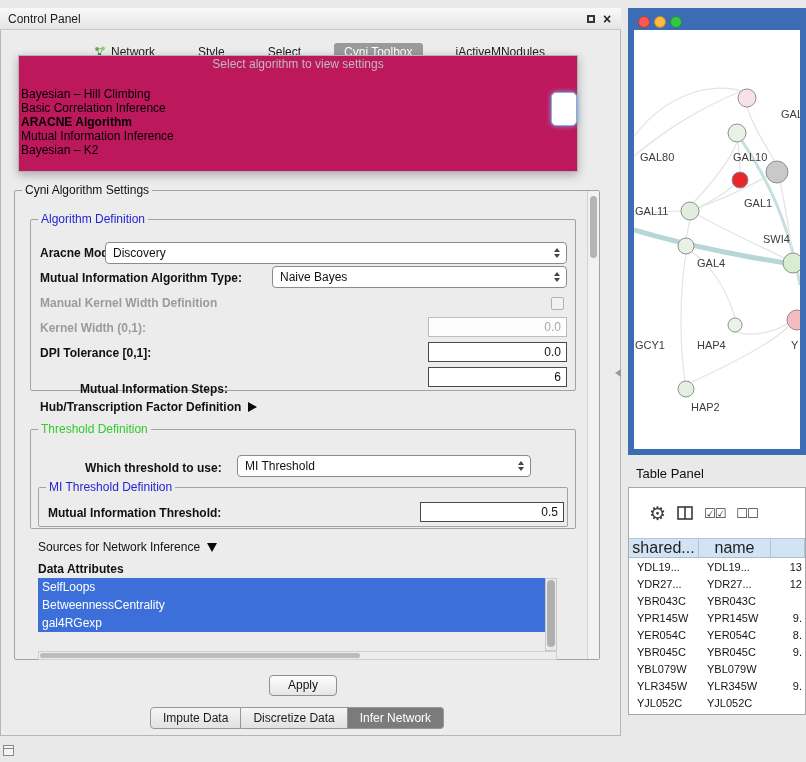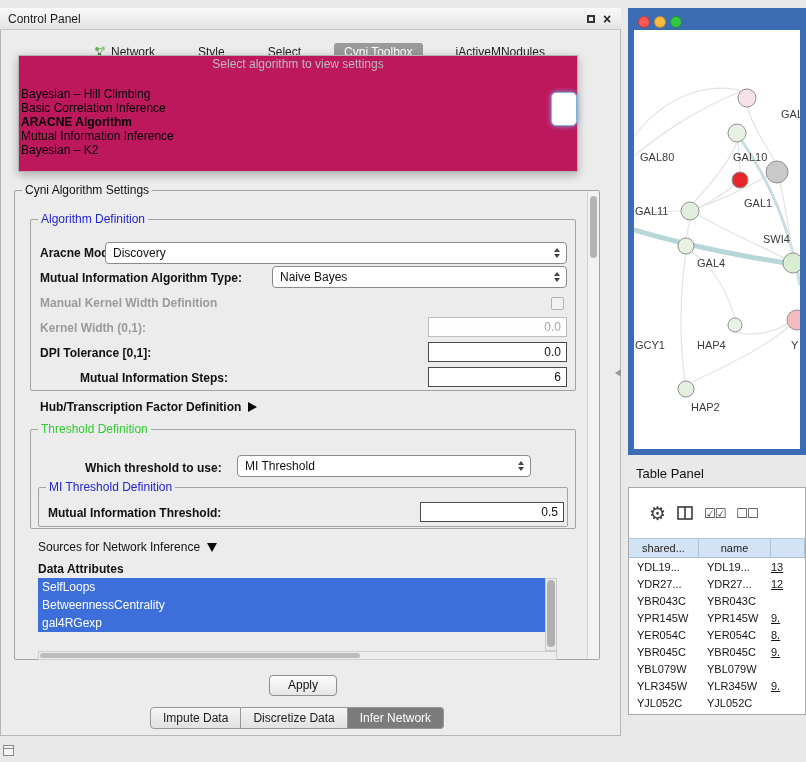--- a/index.html
+++ b/index.html
@@ -95,25 +95,25 @@
   .light { position:absolute; top:8px; width:12px; height:12px; border-radius:50%; border:1px solid rgba(0,0,0,.25); }
   #net-canvas { position:absolute; left:6px; top:22px; width:166px; height:419px; background:#fff; overflow:hidden; }
 
   
   #table-panel-label { left:636px; top:466px; font-size:13px; color:#111; }
   #table-panel { left:628px; top:487px; width:178px; height:228px; background:#fff; border:1px solid #a8a8a8; overflow:hidden; }
   #tp-toolbar { height:50px; display:flex; align-items:center; gap:11px; padding-left:20px; background:#fff; }
   .tbicon { display:inline-flex; align-items:center; color:#3a3a3a; font-size:14px; }
   .tbicon[data-name="settings-gear-icon"] { font-size:19px; font-weight:bold; }
   .tbicon[data-name="select-all-columns-icon"], .tbicon[data-name="unselect-all-columns-icon"] { font-size:13px; letter-spacing:-1px; }
-  #tp-header { display:flex; height:20px; background:#d2e3f3; border-top:1px solid #b4c7da; border-bottom:1px solid #a9bfd4; font-size:11px; color:#222; }
+  #tp-header { display:flex; height:20px; background:#d2e3f3; border-top:1px solid #b4c7da; border-bottom:1px solid #a9bfd4; font-size:16px; color:#222; }
   .th { border-right:1px solid #b0c4d8; display:flex; align-items:center; justify-content:center; overflow:hidden; white-space:nowrap; }
   .trow { display:flex; height:17px; font-size:11px; align-items:center; color:#151515; }
   .td { overflow:hidden; white-space:nowrap; padding-left:8px; }
-  .td.num { text-align:left; padding-left:0; padding-right:10px;text-decoration:underline; }
+  .td.num { text-align:right; padding-left:0; padding-right:3px; }
 </style>
 </head>
 <body>
 
 <div class="abs" id="control-panel" data-name="control-panel-window"></div>
 
 <div class="abs" id="cp-titlebar" data-name="control-panel-titlebar">
   <span id="cp-title" data-name="window-title">Control Panel</span>
   <span id="cp-title-sp"></span>
   <span class="win-btn" id="float-btn" data-name="float-window-icon">
@@ -192,21 +192,21 @@
 
 <span class="lbl dim" style="left:40px; top:296px;" data-name="manual-kernel-width-label">Manual Kernel Width Definition</span>
 <span class="checkbox" style="left:551px; top:297px;" data-name="manual-kernel-width-checkbox"></span>
 
 <span class="lbl dim" style="left:40px; top:321px;" data-name="kernel-width-label">Kernel Width (0,1):</span>
 <div class="tinput disabled" style="left:428px; top:317px; width:139px;" data-name="kernel-width-field">0.0</div>
 
 <span class="lbl" style="left:40px; top:346px;" data-name="dpi-tolerance-label">DPI Tolerance [0,1]:</span>
 <div class="tinput" style="left:428px; top:342px; width:139px;" data-name="dpi-tolerance-field">0.0</div>
 
-<span class="lbl" style="left:40px; top:371px;padding-left:40px;" data-name="mi-steps-label">Mutual Information Steps:</span>
+<span class="lbl" style="left:40px; top:382px;padding-left:40px;" data-name="mi-steps-label">Mutual Information Steps:</span>
 <div class="tinput" style="left:428px; top:367px; width:139px;" data-name="mi-steps-field">6</div>
 
 <span class="lbl" style="left:40px; top:400px;" data-name="hub-section-toggle">
   <span data-name="hub-section-label">Hub/Transcription Factor Definition</span><i class="tri-right" data-name="chevron-right-icon"></i>
 </span>
 
 <div class="groupbox" style="left:30px; top:429px; width:546px; height:100px;" data-name="threshold-definition-group">
   <span class="group-title green" data-name="threshold-definition-title">Threshold Definition</span>
 </div>
 

